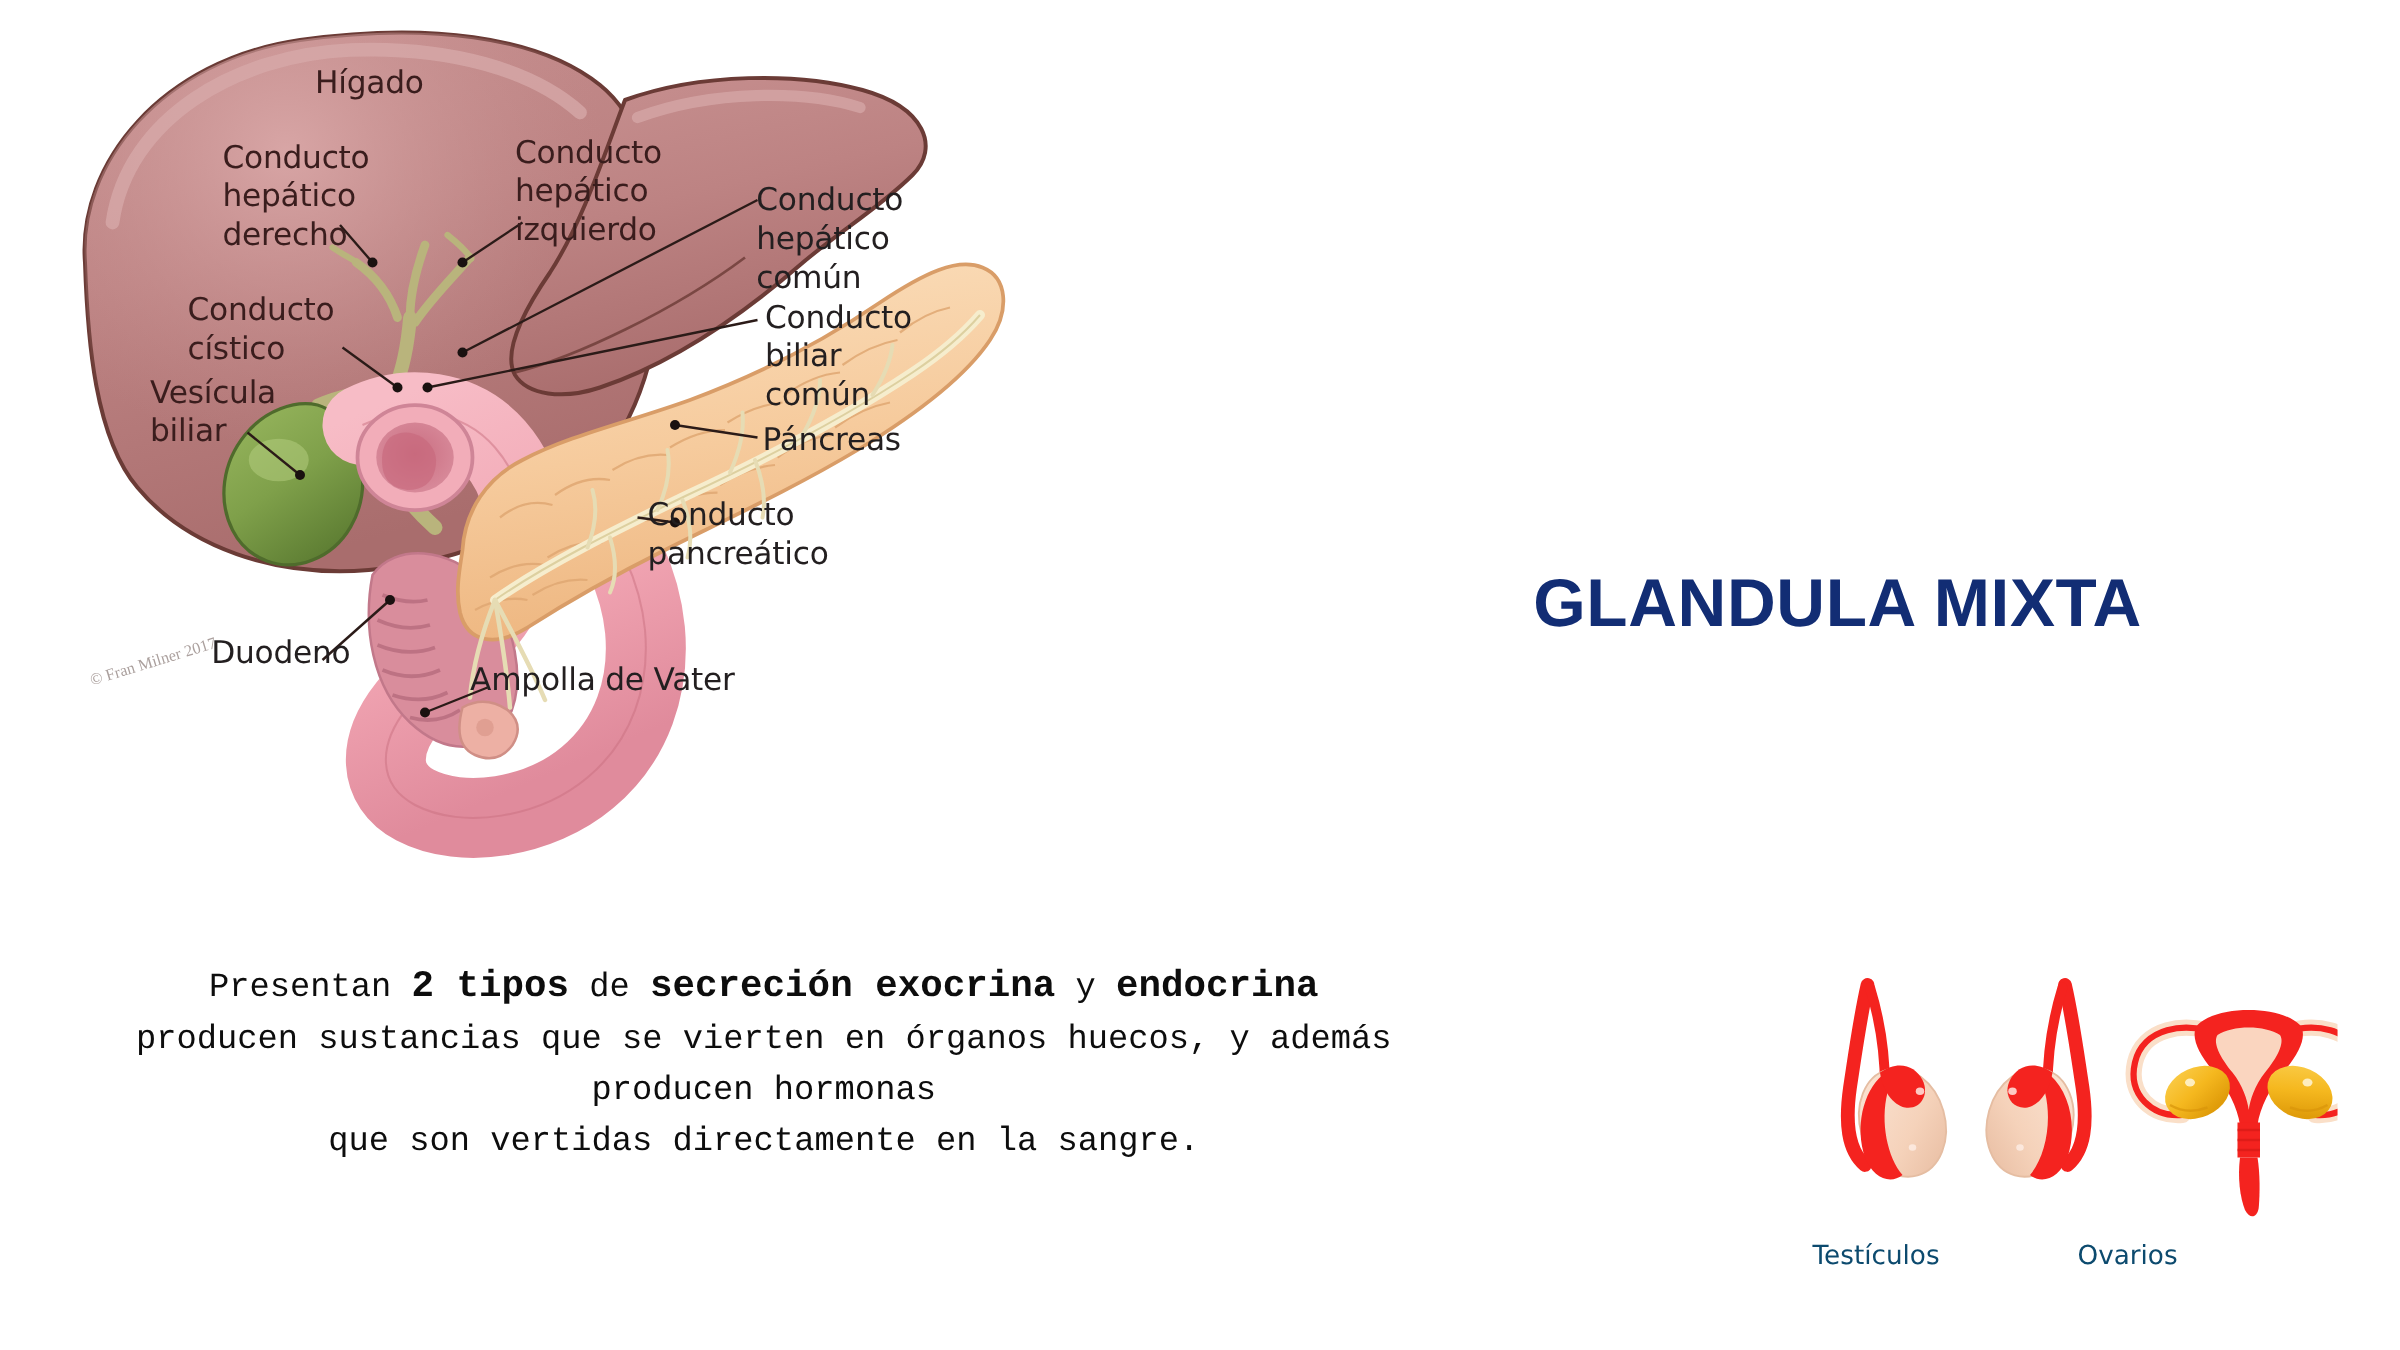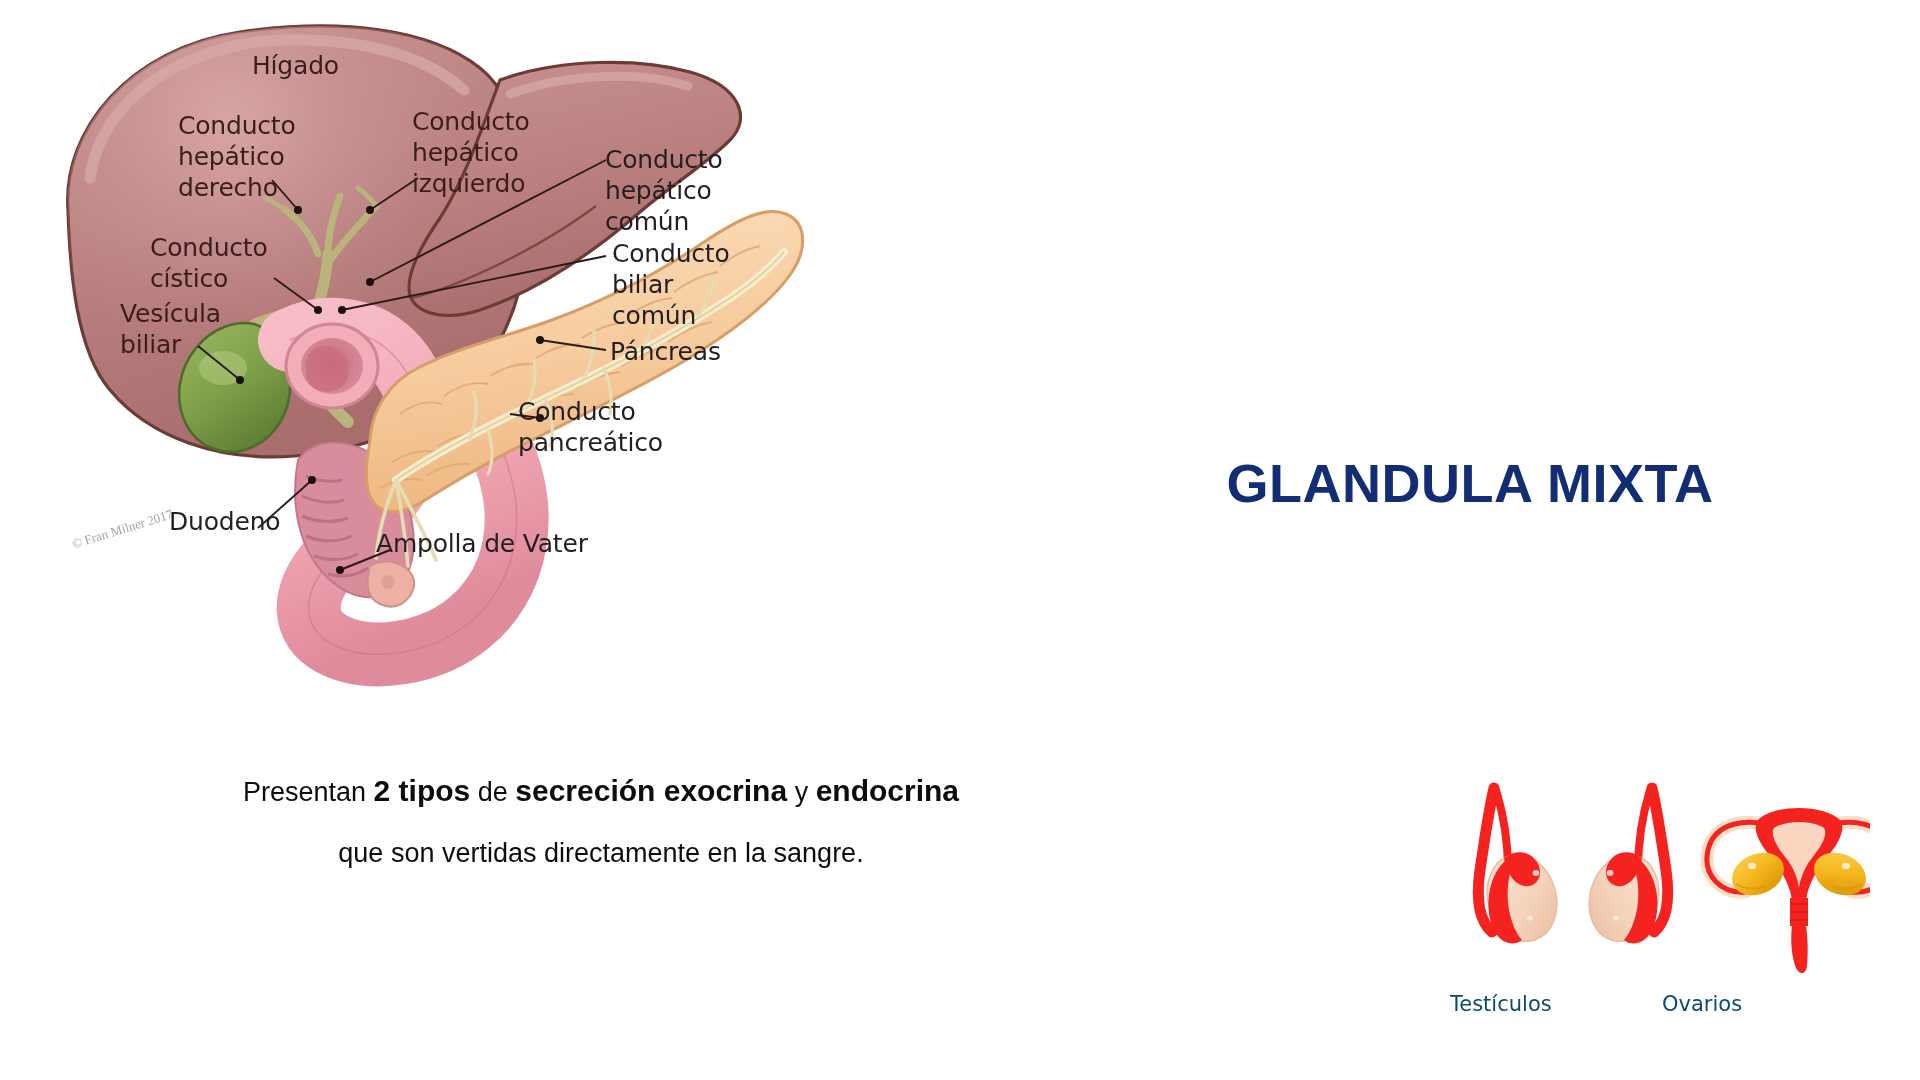--- a/index.html
+++ b/index.html
@@ -75,35 +75,35 @@
     font-size: 54px;
     letter-spacing: 0.5px;
     color: #122d74;
     white-space: nowrap;
     margin-top: 32px;
   }
 
   
   #body-text {
     position: absolute;
-    left: 96px;
+    left: 106px;
     top: 770px;
     width: 1010px;
     text-align: center;
-    font-family: Liberation Sans, sans-serif;
+    font-family: Liberation Mono, monospace;
     font-size: 27px;
     line-height: 41px;
     color: #0d0d0d;
   }
   #body-text .b {
     font-weight: bold;
     font-size: 30px;
   }
   #body-text .line2 { display: block; }
-  #body-text .line3 { display: block; margin-top: 20px; }
+  #body-text .line3 { display: block; }
 
   
   #repro-figure {
     position: absolute;
     left: 1450px;
     top: 770px;
     width: 420px;
     height: 260px;
   }
   #repro-svg {
@@ -387,20 +387,21 @@
 
     <div class="anat-label" style="left:336px; top:518px;">Ampolla de Vater</div>
 
     <div id="watermark">© Fran Milner 2017</div>
   </div>
 
   <div id="slide-title">GLANDULA MIXTA</div>
 
   <div id="body-text">
     <span class="line1"><span>Presentan </span><span class="b">2 tipos</span><span> de </span><span class="b">secreción exocrina</span><span> y </span><span class="b">endocrina</span></span>
+    <span class="line2">producen sustancias que se vierten en órganos huecos, y además producen hormonas</span>
     <span class="line3">que son vertidas directamente en la sangre.</span>
   </div>
 
   <div id="repro-figure">
     <svg id="repro-svg" viewBox="0 0 420 220" xmlns="http://www.w3.org/2000/svg">
       <defs>
         <linearGradient id="testisGrad" x1="0.1" y1="0" x2="0.9" y2="1">
           <stop offset="0%" stop-color="#fbe4d4"></stop>
           <stop offset="60%" stop-color="#f5d2ba"></stop>
           <stop offset="100%" stop-color="#e8bda2"></stop>

